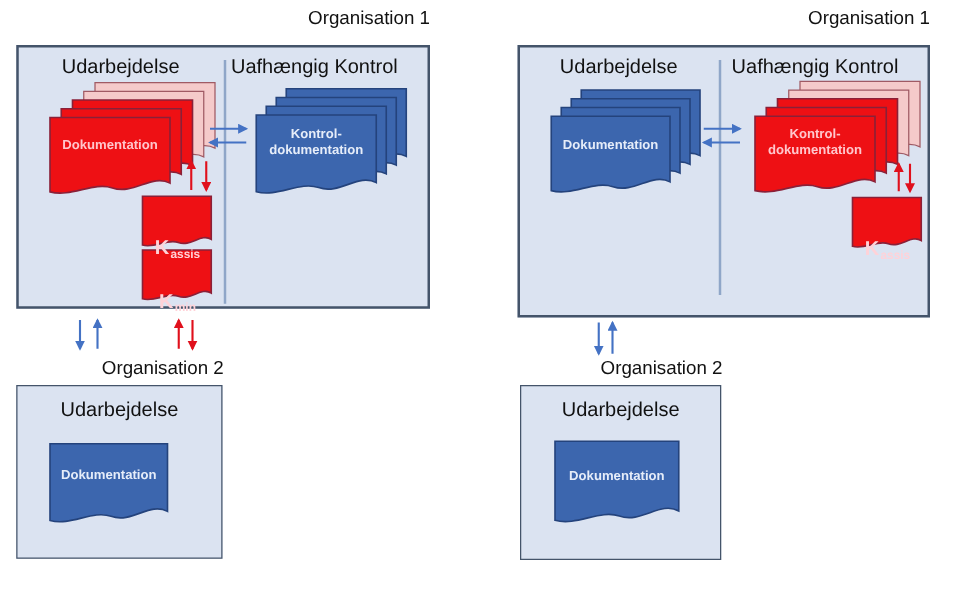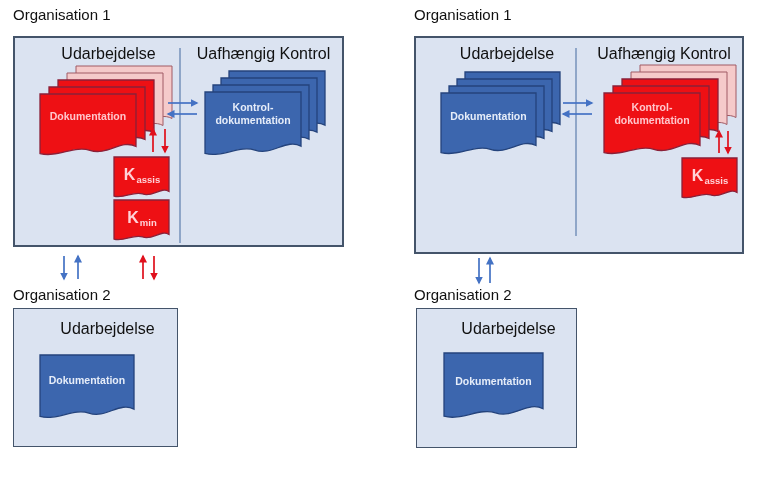--- a/index.html
+++ b/index.html
@@ -3,26 +3,26 @@
 <meta charset="utf-8">
 <style>
   html,body{margin:0;padding:0;background:#ffffff;}
   .stage{
     position:relative;width:768px;height:488px;background:#ffffff;overflow:hidden;
     font-family:"Liberation Sans",sans-serif;color:#1a1a1a;
   }
   .orgbox{position:absolute;background:#dbe3f1;border:2px solid #44546a;box-sizing:border-box;}
   .org2box{position:absolute;background:#dbe3f1;border:1.5px solid #44546a;box-sizing:border-box;}
   .divider{position:absolute;width:1.5px;background:#8fa6c8;}
-  .title{position:absolute;font-size:15px;text-align:left;color:#111;}
-  .heading{position:absolute;font-size:16px;text-align:center;color:#111;padding-left:12px;}
+  .title{position:absolute;font-size:15px;text-align:right;color:#111;}
+  .heading{position:absolute;font-size:16px;text-align:center;color:#111;}
   .doclabel{position:absolute;font-size:10.5px;font-weight:700;text-align:center;line-height:13px;}
   .redtext{color:#ffc6cc;}
   .bluetext{color:#e6edf9;}
-  .klabel{position:absolute;text-align:center;color:#ffd2d8;font-weight:700;font-size:16px;line-height:30px;}
+  .klabel{position:absolute;text-align:center;color:#ffd2d8;font-weight:700;font-size:16px;line-height:30px;margin-top:24px;}
   .klabel .sub{font-size:9.5px;position:relative;top:3px;left:1px;}
   .caption{position:absolute;font-size:14.5px;color:#2a2a2a;white-space:nowrap;}
   svg.overlay{position:absolute;left:0;top:0;pointer-events:none;}
 </style>
 </head>
 <body>
 
 <div class="stage">
 
   <div class="title" style="left:13px;top:6px;width:331px;">Organisation 1</div>

